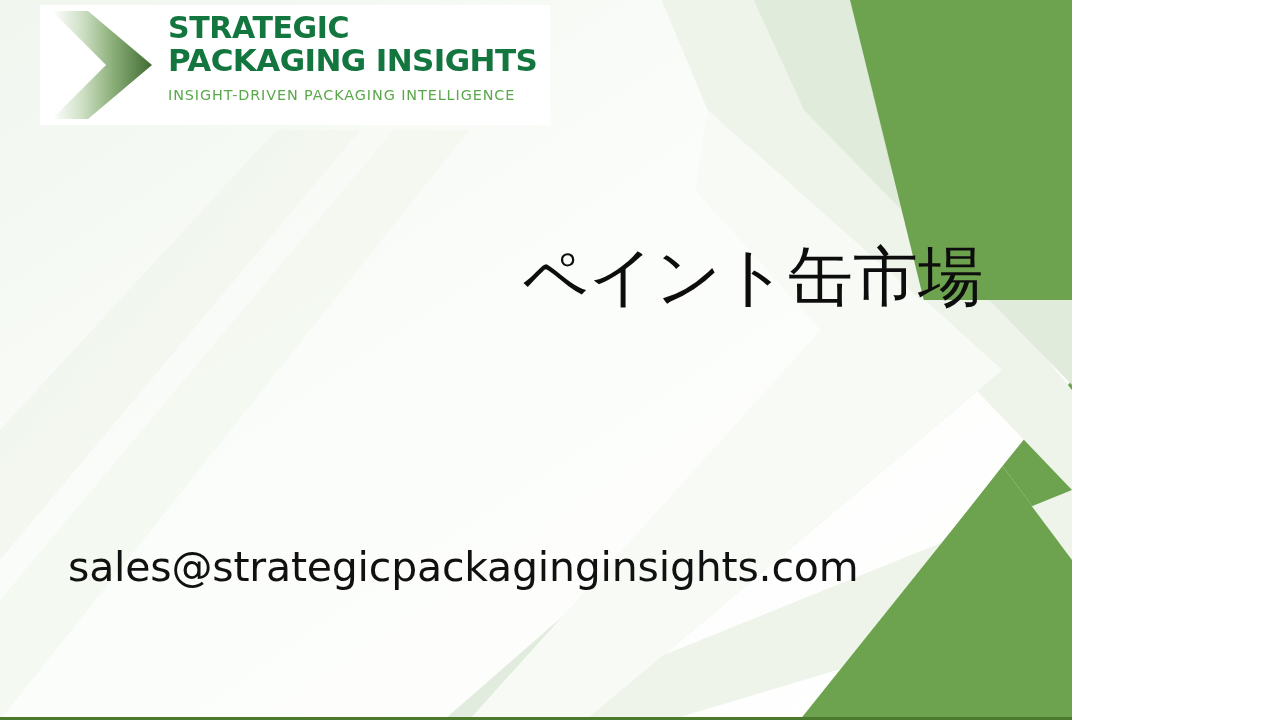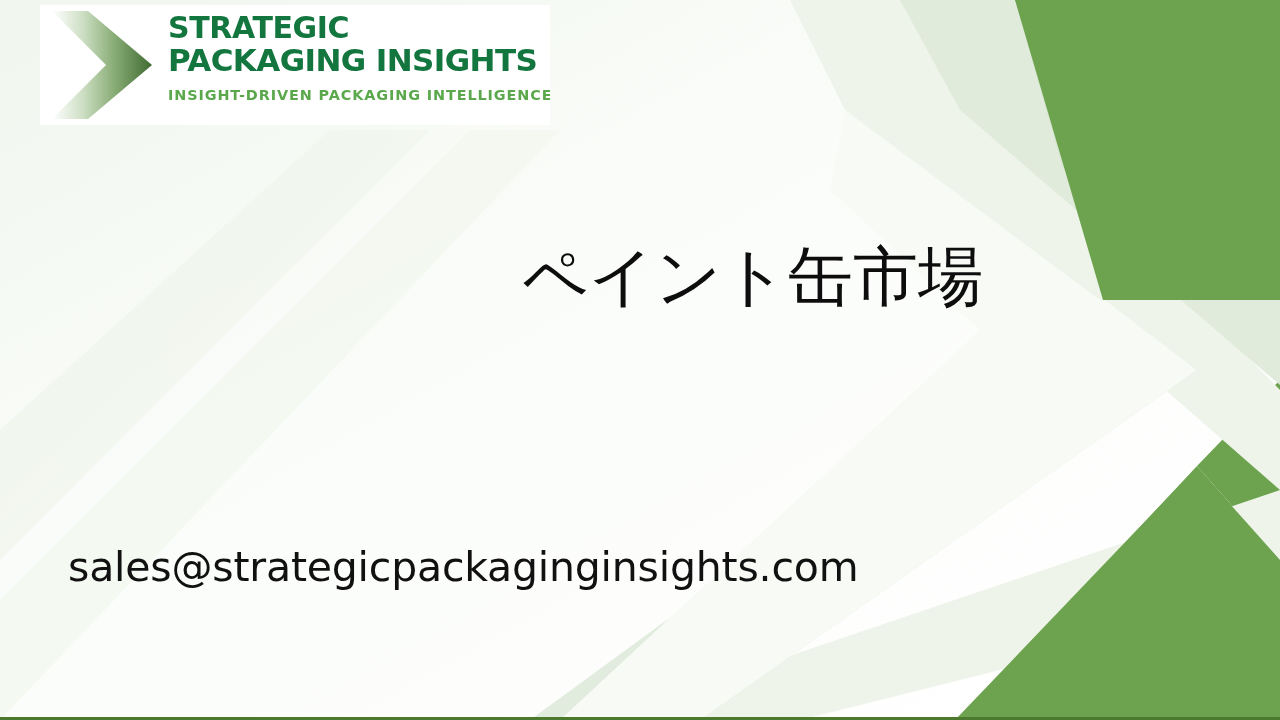--- a/index.html
+++ b/index.html
@@ -3,21 +3,21 @@
 <meta charset="utf-8">
 <title>Paint Can Market - Strategic Packaging Insights</title>
 <style>
   html, body {
     margin: 0;
     padding: 0;
     background: #ffffff;
   }
   #slide {
     position: relative;
-    width: 1280px;
+    width: 1072px;
     height: 720px;
     overflow: hidden;
     background: #f4f8f2;
     font-family: "DejaVu Sans", "Liberation Sans", sans-serif;
   }
 
   
   .bg-layer {
     position: absolute;
     inset: 0;
@@ -62,21 +62,21 @@
     font-family: "DejaVu Sans", "Liberation Sans", sans-serif;
   }
   .logo-line2 {
     font-size: 31px;
     letter-spacing: -0.6px;
   }
   .logo-tagline {
     margin-top: 10px;
     color: #5aa84b;
     font-size: 14.4px;
-    font-weight: 700;
+    font-weight: 400;
     letter-spacing: 0.9px;
     white-space: nowrap;
     font-family: "DejaVu Sans", "Liberation Sans", sans-serif;
   }
 
   
   .headline {
     position: absolute;
     left: 522px;
     top: 244px;

